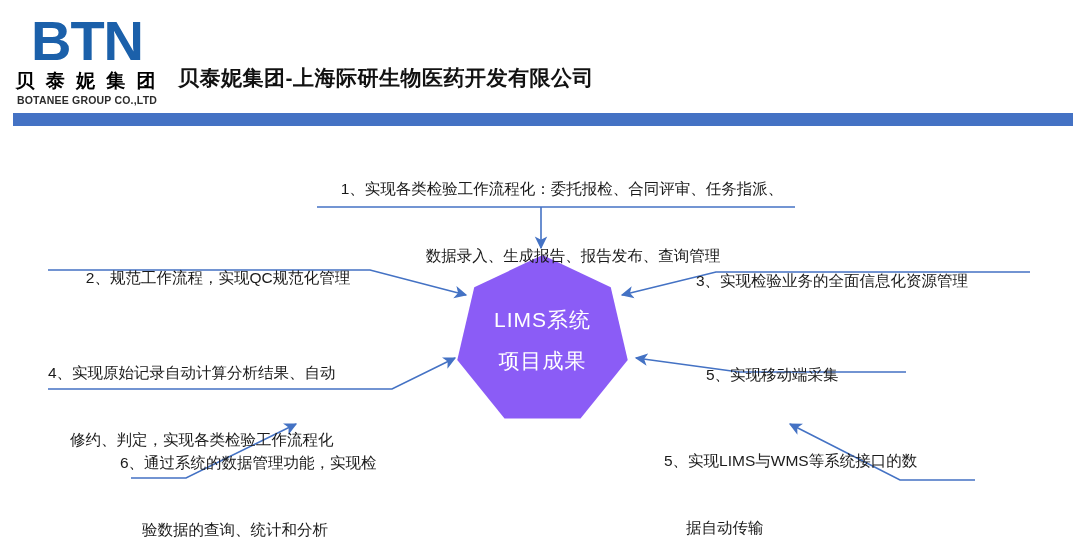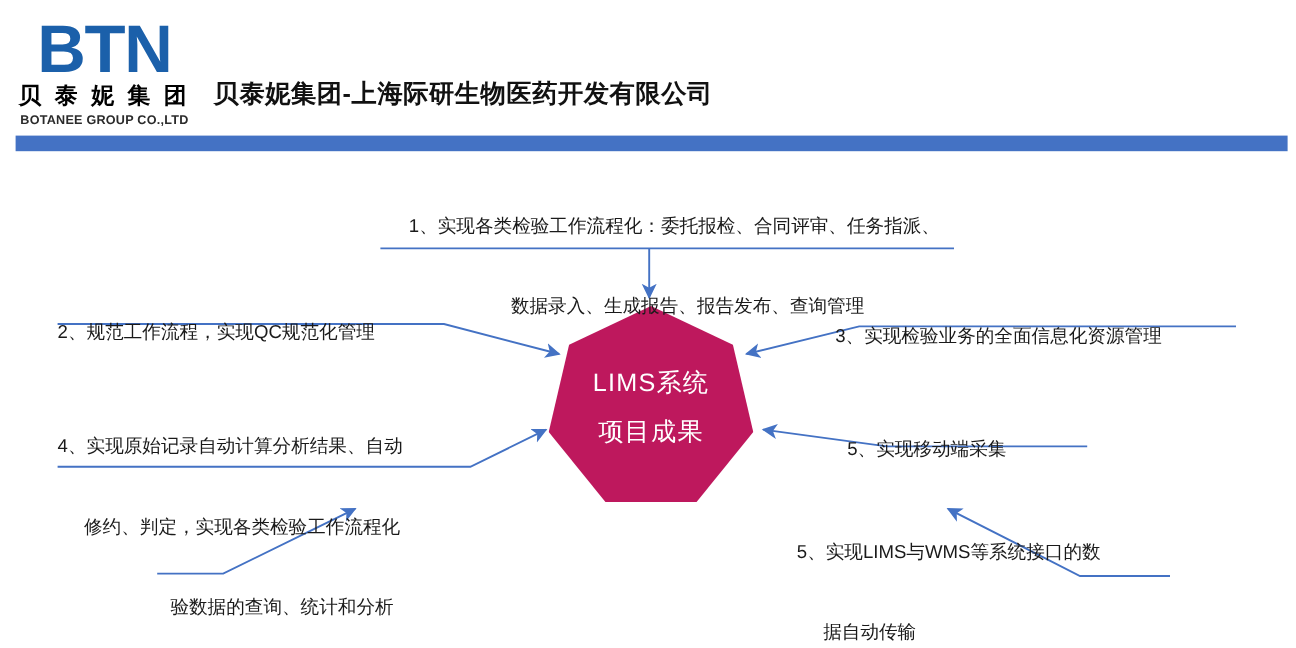--- a/index.html
+++ b/index.html
@@ -87,21 +87,21 @@
     height: 410px;
   }
 
   
   #center-shape {
     position: absolute;
     left: 455px;
     top: 125px;
     width: 175px;
     height: 172px;
-    background: #be185d;
+    background: #8b5cf6;
     clip-path: polygon(
       50% 0%,
       89.0% 18.8%,
       98.7% 61.1%,
       71.7% 95.0%,
       28.3% 95.0%,
       1.3% 61.1%,
       11.0% 18.8%
     );
     display: flex;
@@ -120,21 +120,21 @@
 
   
   .callout {
     position: absolute;
     font-size: 15.5px;
     line-height: 1.45;
     color: #1a1a1a;
     white-space: pre-line;
   }
   .callout.c1 { left: 312px;  top: 26px;  width: 500px; text-align: center; }
-  .callout.c2 { left: 48px;   top: 115px; width: 340px; }
+  .callout.c2 { left: 48px;   top: 115px; width: 340px; text-align: center; }
   .callout.c3 { left: 696px;  top: 118px; width: 330px; }
   .callout.c4 { left: 48px;   top: 210px; width: 350px; }
   .callout.c5 { left: 706px;  top: 212px; width: 300px; }
   .callout.c6 { left: 120px;  top: 300px; width: 330px; }
   .callout.c7 { left: 664px;  top: 298px; width: 330px; }
   .callout .ln2 { display: block; padding-left: 22px; margin-top: 44px; }
 </style>
 </head>
 <body>
 
@@ -211,20 +211,21 @@
   <div class="callout c4">
     <span>4、实现原始记录自动计算分析结果、自动</span>
     <span class="ln2">修约、判定，实现各类检验工作流程化</span>
   </div>
 
   <div class="callout c5">
     <span>5、实现移动端采集</span>
   </div>
 
   <div class="callout c6">
+    <span>6、通过系统的数据管理功能，实现检</span>
     <span class="ln2">验数据的查询、统计和分析</span>
   </div>
 
   <div class="callout c7">
     <span>5、实现LIMS与WMS等系统接口的数</span>
     <span class="ln2">据自动传输</span>
   </div>
 
 </div>
 

